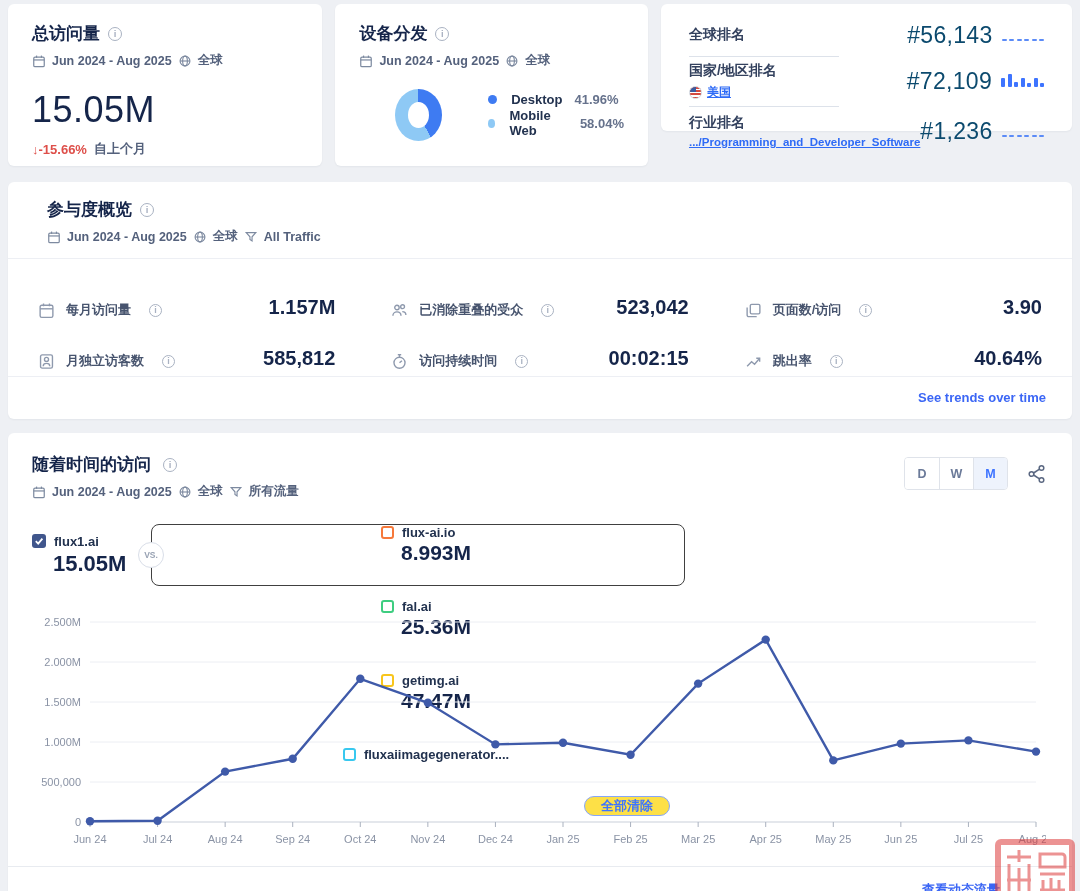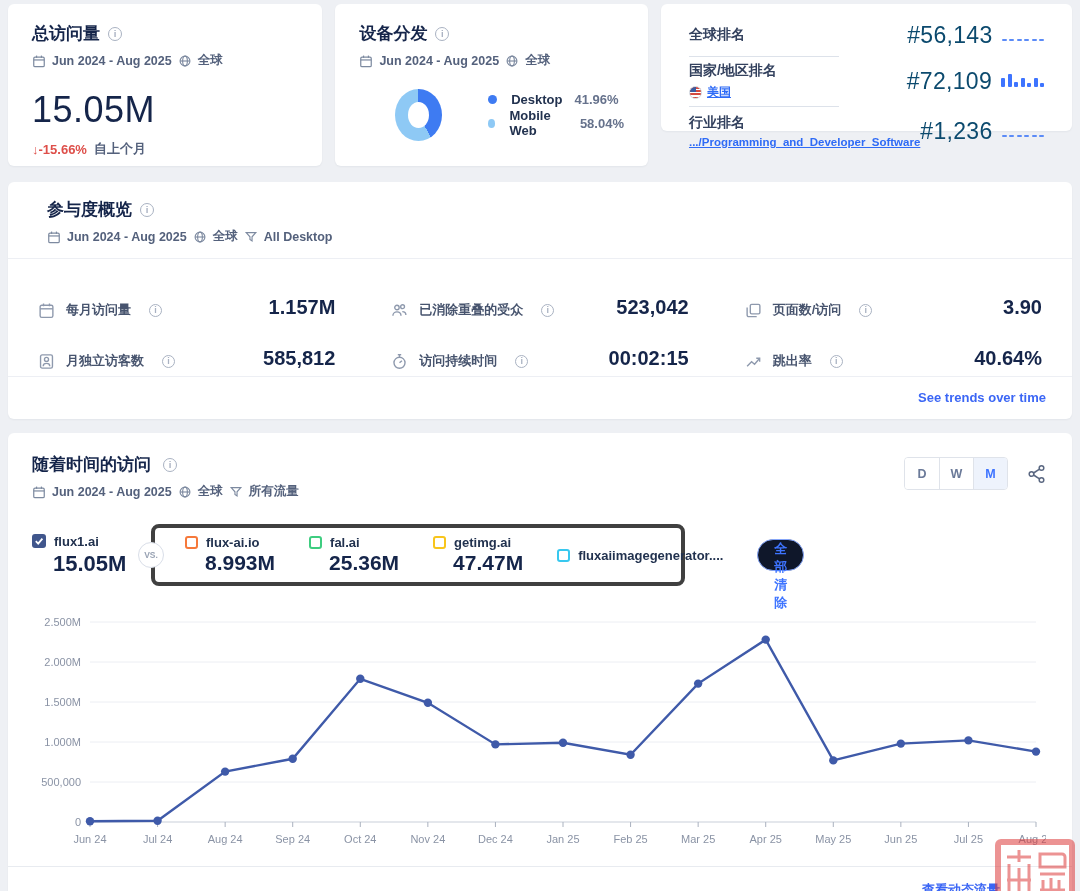--- a/index.html
+++ b/index.html
@@ -77,24 +77,24 @@
   .compare-row { display:flex; align-items:center; margin-top:24px; }
   .main-site { width:96px; }
   .site-head { display:flex; align-items:center; gap:8px; }
   .cb-checked { width:14px; height:14px; border-radius:3px; background:#40568c; display:flex; align-items:center; justify-content:center; flex:none; }
   .cb-outline { width:13px; height:13px; border-radius:3px; border:2px solid; background:#fff; flex:none; }
   .site-name { font-size:13px; font-weight:600; color:#22324f; }
   .site-value { font-size:22px; font-weight:700; color:#15254a; margin-top:2px; padding-left:21px; }
   .vs-circle { width:26px; height:26px; border-radius:50%; border:1px solid #d9dee8; background:#fff;
     color:#98a2b3; font-size:8.5px; font-weight:700; display:flex; align-items:center; justify-content:center;
     z-index:2; position:relative; margin-left:10px; }
-  .compare-box { margin-left:-13px; width:534px; height:62px; border:4px solid #404040; border-radius:8px;
-    display:flex; align-items:center; padding:0 14px 0 30px; gap:34px; }
+  .compare-box { margin-left:-13px; width:534px; height:62px; border:1px solid #404040; border-radius:8px;
+    display:flex; align-items:center; padding:0 14px 0 30px; gap:34px;flex-direction:column; }
   .comp-item .site-value { font-size:21px; padding-left:20px; margin-top:1px; }
-  .clear-btn { margin-left:auto; border:1.5px solid #86a6f9; color:#3e74ff; background:#0f172a;
+  .clear-btn { margin-left:auto; border:1.5px solid #86a6f9; color:#3e74ff; background:#fde047;
     border-radius:17px; height:32px; padding:0 16px; font-size:13px; font-weight:700; cursor:pointer; font-family:inherit; }
 
   .chart-area { margin-top:24px; }
   .axis-label { font-size:11px; fill:#8a93a5; font-family:"Liberation Sans","DejaVu Sans",sans-serif; }
   .footer-divider { position:absolute; left:0; right:0; bottom:46px; height:1px; background:#e8ebf0; }
   .footer-row { position:absolute; right:72px; bottom:14px; }
 
   .stamp { position:absolute; top:838px; right:4px; width:82px; height:90px; opacity:.55; pointer-events:none; }
 </style>
 </head>
@@ -242,21 +242,21 @@
       <span>Jun 2024 - Aug 2025</span>
       <svg width="14" height="14" viewBox="0 0 16 16" fill="none" stroke="#7d8aa0" stroke-width="1.3">
           <circle cx="8" cy="8" r="5.6"></circle>
           <line x1="2.4" y1="8" x2="13.6" y2="8"></line>
           <ellipse cx="8" cy="8" rx="2.7" ry="5.6"></ellipse>
         </svg>
       <span>全球</span>
       <svg width="14" height="14" viewBox="0 0 16 16" fill="none" stroke="#7d8aa0" stroke-width="1.3">
           <path d="M2.5 3h11l-4.3 4.8v4.7l-2.4-1.7V7.8z"></path>
         </svg>
-      <span>All Desktop</span>
+      <span>All Traffic</span>
     </div>
   </div>
   <div class="divider" style="margin-top:13px;"></div>
   <div class="metrics-grid">
     <div class="metric-cell">
       <div class="metric-left">
         <svg width="17" height="17" viewBox="0 0 16 16" fill="none" stroke="#8e99ad" stroke-width="1.3">
             <rect x="2" y="3" width="12" height="11.5" rx="1.5"></rect>
             <line x1="2" y1="6.4" x2="14" y2="6.4"></line>
             <line x1="5.2" y1="1.4" x2="5.2" y2="4"></line>

